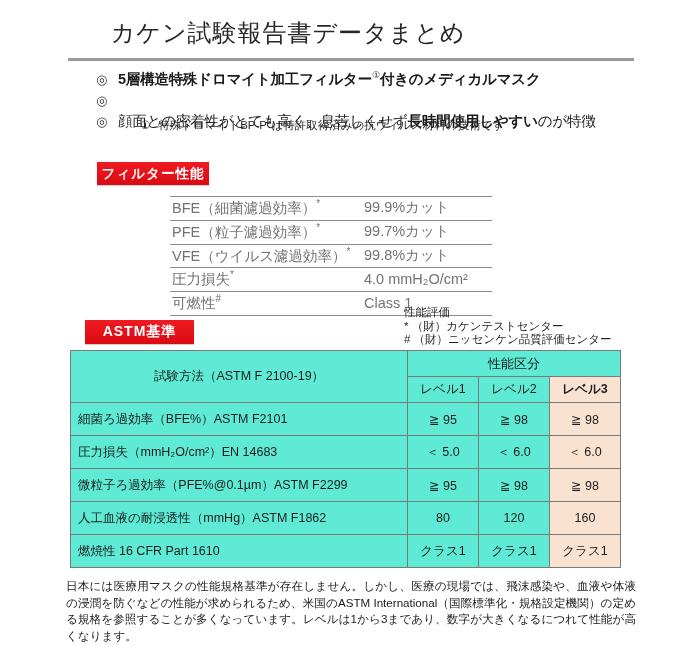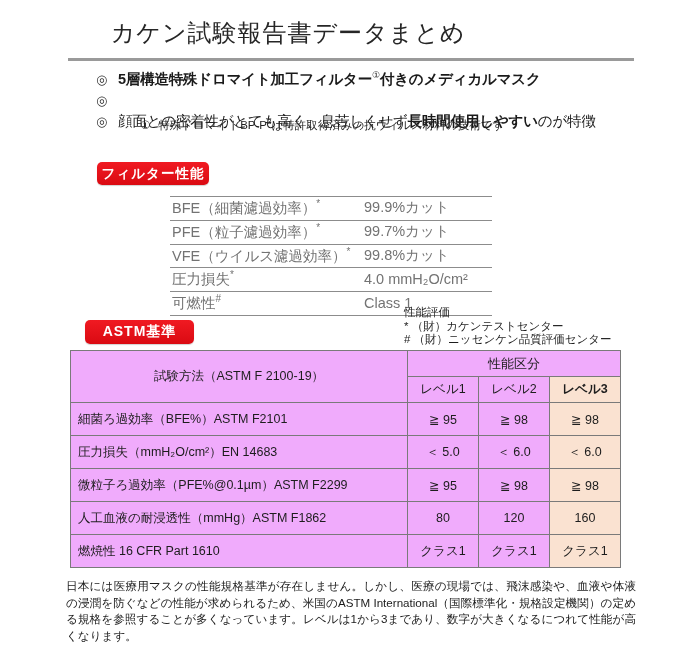--- a/index.html
+++ b/index.html
@@ -82,21 +82,21 @@
 
   
   .badge {
     position: absolute;
     display: flex;
     align-items: center;
     justify-content: center;
     background: linear-gradient(#f01a22, #da0a12);
     color: #ffffff;
     font-weight: bold;
-    border-radius: 5px;
+    border-radius: 0;
     letter-spacing: 1px;
     box-shadow: 0 1px 1px rgba(0,0,0,.18);
   }
   #badge-filter {
     left: 97px; top: 162px;
     width: 112px; height: 23px;
     font-size: 13.5px;
   }
   #badge-astm {
     left: 85px; top: 320px;
@@ -142,21 +142,21 @@
     left: 70px;
     top: 350px;
     width: 550px;
     border-collapse: collapse;
     table-layout: fixed;
     font-size: 12.5px;
     color: #1d1d1d;
   }
   #astm-table th, #astm-table td {
     border: 1.2px solid #7a7a7a;
-    background: #f0abfc;
+    background: #5eead4;
     text-align: center;
     font-weight: normal;
     padding: 0 4px;
   }
   #astm-table td.method {
     text-align: left;
     padding-left: 7px;
     font-size: 12.5px;
     white-space: nowrap;
   }

